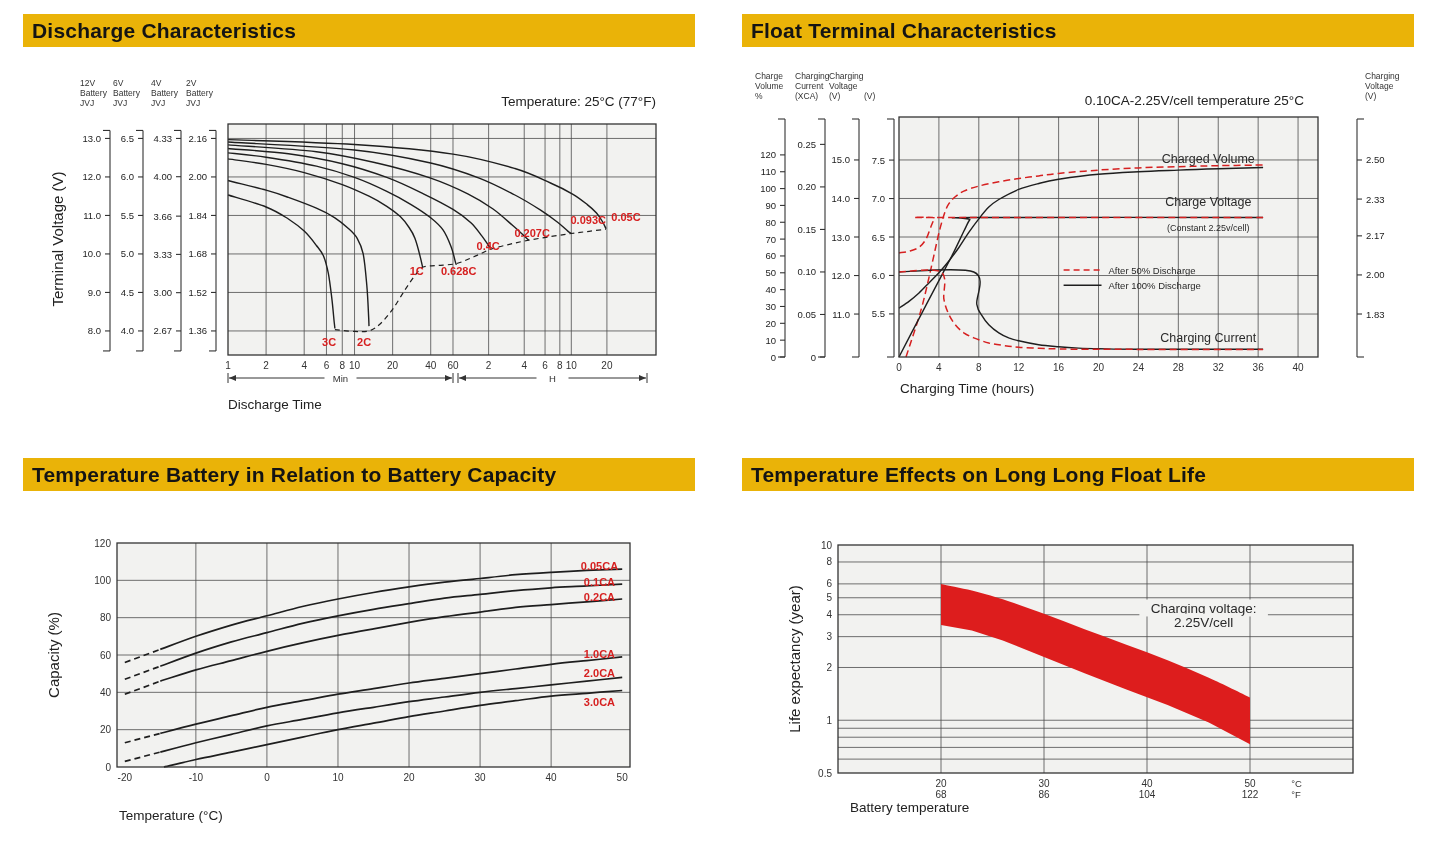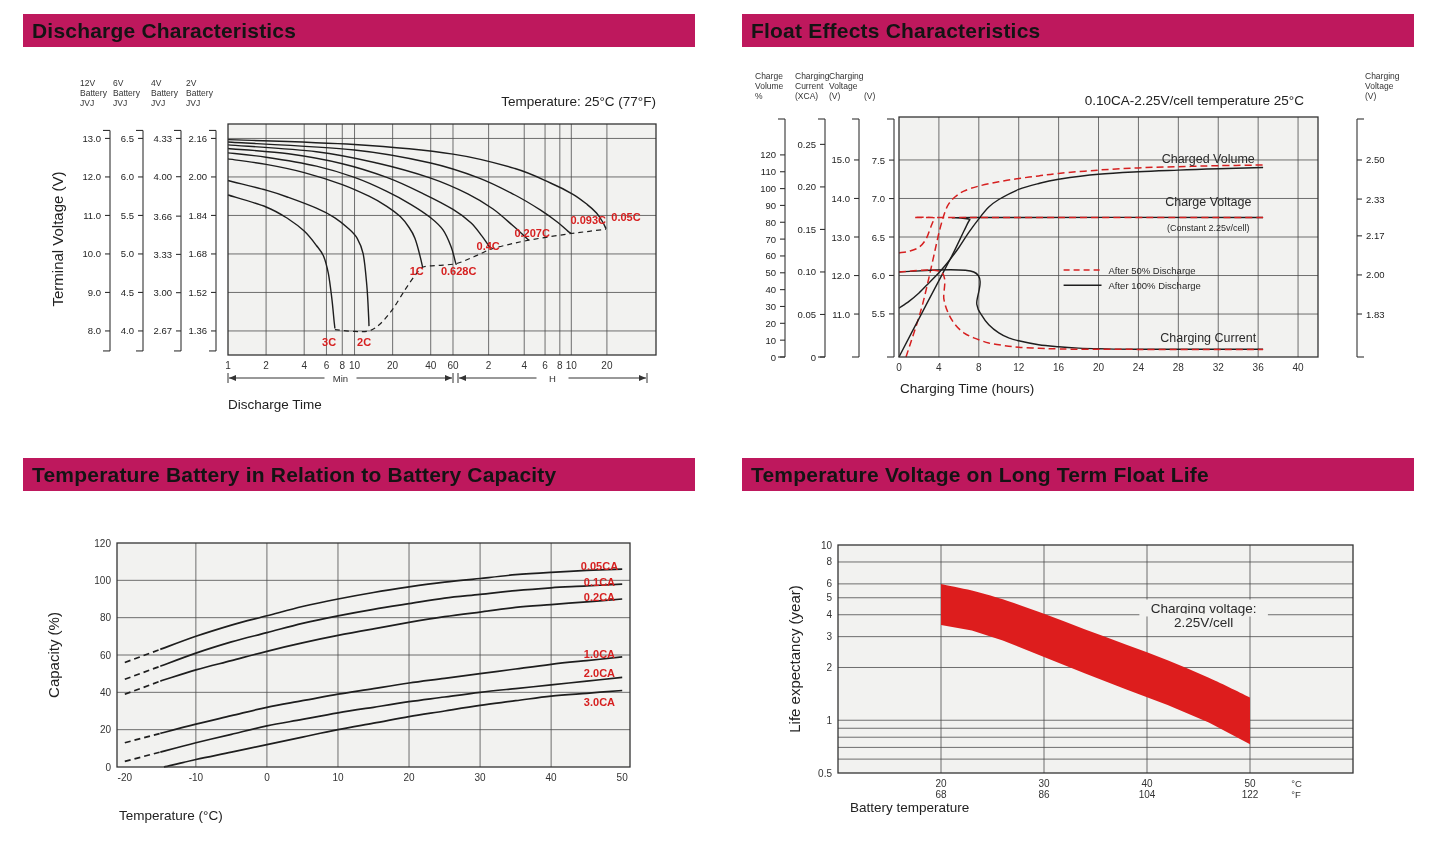--- a/index.html
+++ b/index.html
@@ -1,19 +1,19 @@
 <!DOCTYPE html>
 <html><head>
 <meta charset="utf-8">
 <style>
   html,body{margin:0;padding:0;}
   body{width:1437px;height:855px;background:#ffffff;position:relative;overflow:hidden;
        font-family:"Liberation Sans", sans-serif;}
   .panel{position:absolute;width:672px;}
-  .titlebar{position:absolute;left:0;top:0;width:672px;height:33px;background:#be185d;
+  .titlebar{position:absolute;left:0;top:0;width:672px;height:33px;background:#eab308;
             box-sizing:border-box;padding-left:9px;color:#141414;
             font-weight:bold;font-size:21px;line-height:33px;letter-spacing:.2px;}
   svg.chart{position:absolute;left:0;top:0;}
   text{font-family:"Liberation Sans", sans-serif;}
 </style>
 </head>
 <body>
 
 <div class="panel" style="left:23px;top:14px;height:424px">
   <svg class="chart" width="672" height="424">
@@ -326,21 +326,21 @@
         <text x="624" y="264.4310344827586" font-size="9.5" fill="#222" text-anchor="start" font-weight="normal">2.00</text>
         <line x1="615" y1="300.01149425287355" x2="620" y2="300.01149425287355" stroke="#333333" stroke-width="1.1"></line>
         <text x="624" y="303.51149425287355" font-size="9.5" fill="#222" text-anchor="start" font-weight="normal">1.83</text>
         <text x="623" y="65" font-size="8.5" fill="#333" text-anchor="start" font-weight="normal">Charging</text>
         <text x="623" y="75" font-size="8.5" fill="#333" text-anchor="start" font-weight="normal">Voltage</text>
         <text x="623" y="85" font-size="8.5" fill="#333" text-anchor="start" font-weight="normal">(V)</text>
       </g>
       <text x="562" y="91" font-size="13.5" fill="#222" text-anchor="end" font-weight="normal">0.10CA-2.25V/cell  temperature 25°C</text>
       <text x="158" y="379" font-size="13.5" fill="#222" text-anchor="start" font-weight="normal">Charging Time (hours)</text>
     </svg>
-  <div class="titlebar"><span>Float Effects Characteristics</span></div>
+  <div class="titlebar"><span>Float Terminal Characteristics</span></div>
 </div>
 
 <div class="panel" style="left:23px;top:458px;height:390px">
   <svg class="chart" width="672" height="390">
       <rect x="94" y="85" width="513" height="224" fill="#f2f2f0"></rect>
       <g>
         <line x1="172.86842105263156" y1="85" x2="172.86842105263156" y2="309" stroke="#4d4d4d" stroke-width="0.8"></line>
         <line x1="243.92105263157893" y1="85" x2="243.92105263157893" y2="309" stroke="#4d4d4d" stroke-width="0.8"></line>
         <line x1="314.9736842105263" y1="85" x2="314.9736842105263" y2="309" stroke="#4d4d4d" stroke-width="0.8"></line>
         <line x1="386.0263157894737" y1="85" x2="386.0263157894737" y2="309" stroke="#4d4d4d" stroke-width="0.8"></line>
@@ -432,14 +432,14 @@
       <text x="90" y="129.37805437315455" font-size="10" fill="#333" text-anchor="end" font-weight="normal">6</text>
       <text x="90" y="143.2542326004251" font-size="10" fill="#333" text-anchor="end" font-weight="normal">5</text>
       <text x="90" y="160.23730219872476" font-size="10" fill="#333" text-anchor="end" font-weight="normal">4</text>
       <text x="90" y="182.13228697357965" font-size="10" fill="#333" text-anchor="end" font-weight="normal">3</text>
       <text x="90" y="212.99153479914986" font-size="10" fill="#333" text-anchor="end" font-weight="normal">2</text>
       <text x="90" y="265.7457673995749" font-size="10" fill="#333" text-anchor="end" font-weight="normal">1</text>
       <text x="90" y="318.5" font-size="10" fill="#333" text-anchor="end" font-weight="normal">0.5</text>
       <text x="108" y="354" font-size="13.5" fill="#222" text-anchor="start" font-weight="normal">Battery temperature</text>
       <text x="58" y="201" font-size="15" fill="#222" text-anchor="middle" font-weight="normal" transform="rotate(-90 58 201)">Life expectancy (year)</text>
     </svg>
-  <div class="titlebar"><span>Temperature Voltage on Long Term Float Life</span></div>
+  <div class="titlebar"><span>Temperature Effects on Long Long Float Life</span></div>
 </div>
 
 </body></html>

